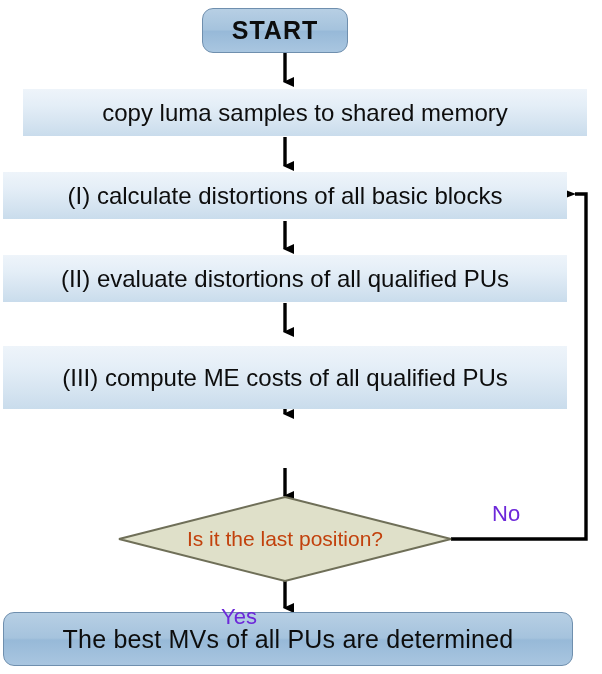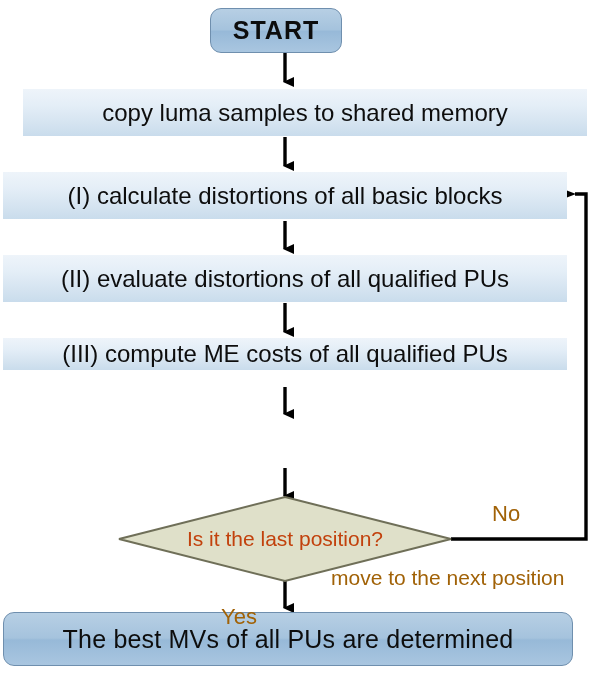--- a/index.html
+++ b/index.html
@@ -56,21 +56,21 @@
     display: flex;
     align-items: center;
     justify-content: center;
     font-size: 21px;
     color: #c2410c;
     z-index: 3;
   }
   .edge-label {
     position: absolute;
     font-size: 22px;
-    color: #a16207;
+    color: #6d28d9;
     white-space: nowrap;
     z-index: 3;
   }
 </style>
 </head>
 <body>
 
 <div id="flow-root">
 
   <svg id="flow-svg" viewBox="0 0 602 674">
@@ -90,54 +90,51 @@
       <line x1="285" y1="303" x2="285" y2="332" marker-end="url(#arrow-down)"></line>
       <line x1="285" y1="387" x2="285" y2="414" marker-end="url(#arrow-down)"></line>
       <line x1="285" y1="468" x2="285" y2="496" marker-end="url(#arrow-down)"></line>
       <line x1="285" y1="580" x2="285" y2="608" marker-end="url(#arrow-down)"></line>
       <path d="M451,539 L586,539 L586,194 L575,194" marker-end="url(#arrow-left)"></path>
     </g>
 
     <polygon points="285,497 451,539 285,581 119,539" fill="#dfe0c9" stroke="#6f6f58" stroke-width="2"></polygon>
   </svg>
 
-  <div class="node terminator start" style="left:210px; top:8px; width:132px; height:45px;align-items:center;">
+  <div class="node terminator start" style="left:202px; top:8px; width:146px; height:45px;align-items:center;">
     <span>START</span>
   </div>
 
   <div class="node process" style="left:3px; top:89px; width:564px; height:47px;margin-left:20px;">
     <span>copy luma samples to shared memory</span>
   </div>
 
   <div class="node process" style="left:3px; top:172px; width:564px; height:47px;">
     <span>(I) calculate distortions of all basic blocks</span>
   </div>
 
   <div class="node process" style="left:3px; top:255px; width:564px; height:47px;">
     <span>(II) evaluate distortions of all qualified PUs</span>
   </div>
 
-  <div class="node process" style="left:3px; top:338px; width:564px; height:32px;">
+  <div class="node process" style="left:3px; top:346px; width:564px; height:63px;">
     <span>(III) compute ME costs of all qualified PUs</span>
   </div>
 
 
   <div class="decision-label" style="left:160px; top:519px; width:250px; height:40px;">
     <span>Is it the last position?</span>
   </div>
 
   <div class="edge-label" style="left:221px; top:604px;">
     <span>Yes</span>
   </div>
 
   <div class="edge-label" style="left:492px; top:501px;">
     <span>No</span>
   </div>
 
-  <div class="edge-label" style="left:331px; top:566px; font-size:21px;">
-    <span>move to the next position</span>
-  </div>
 
   <div class="node terminator" style="left:3px; top:612px; width:570px; height:54px;">
     <span>The best MVs of all PUs are determined</span>
   </div>
 
 </div>
 
 </body></html>

